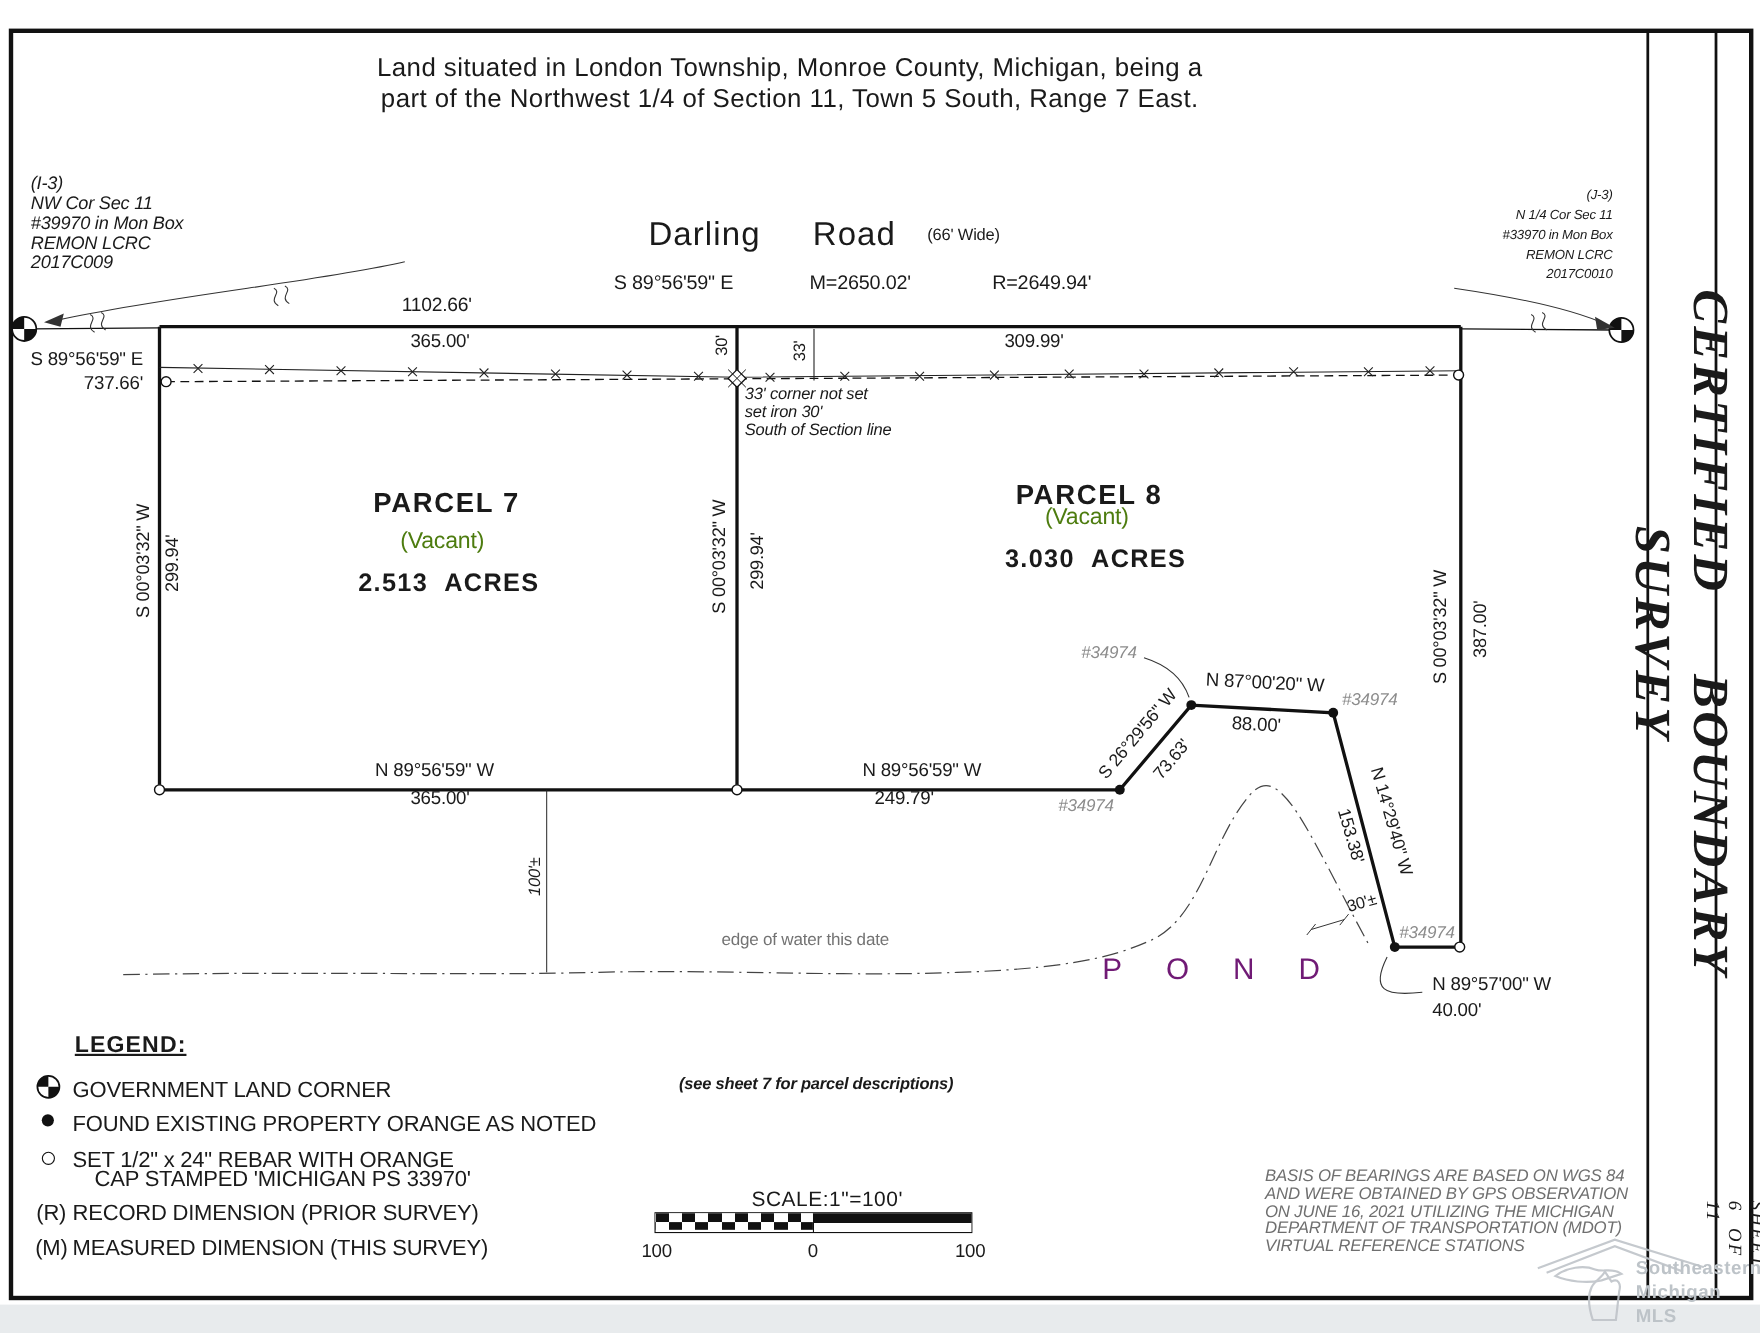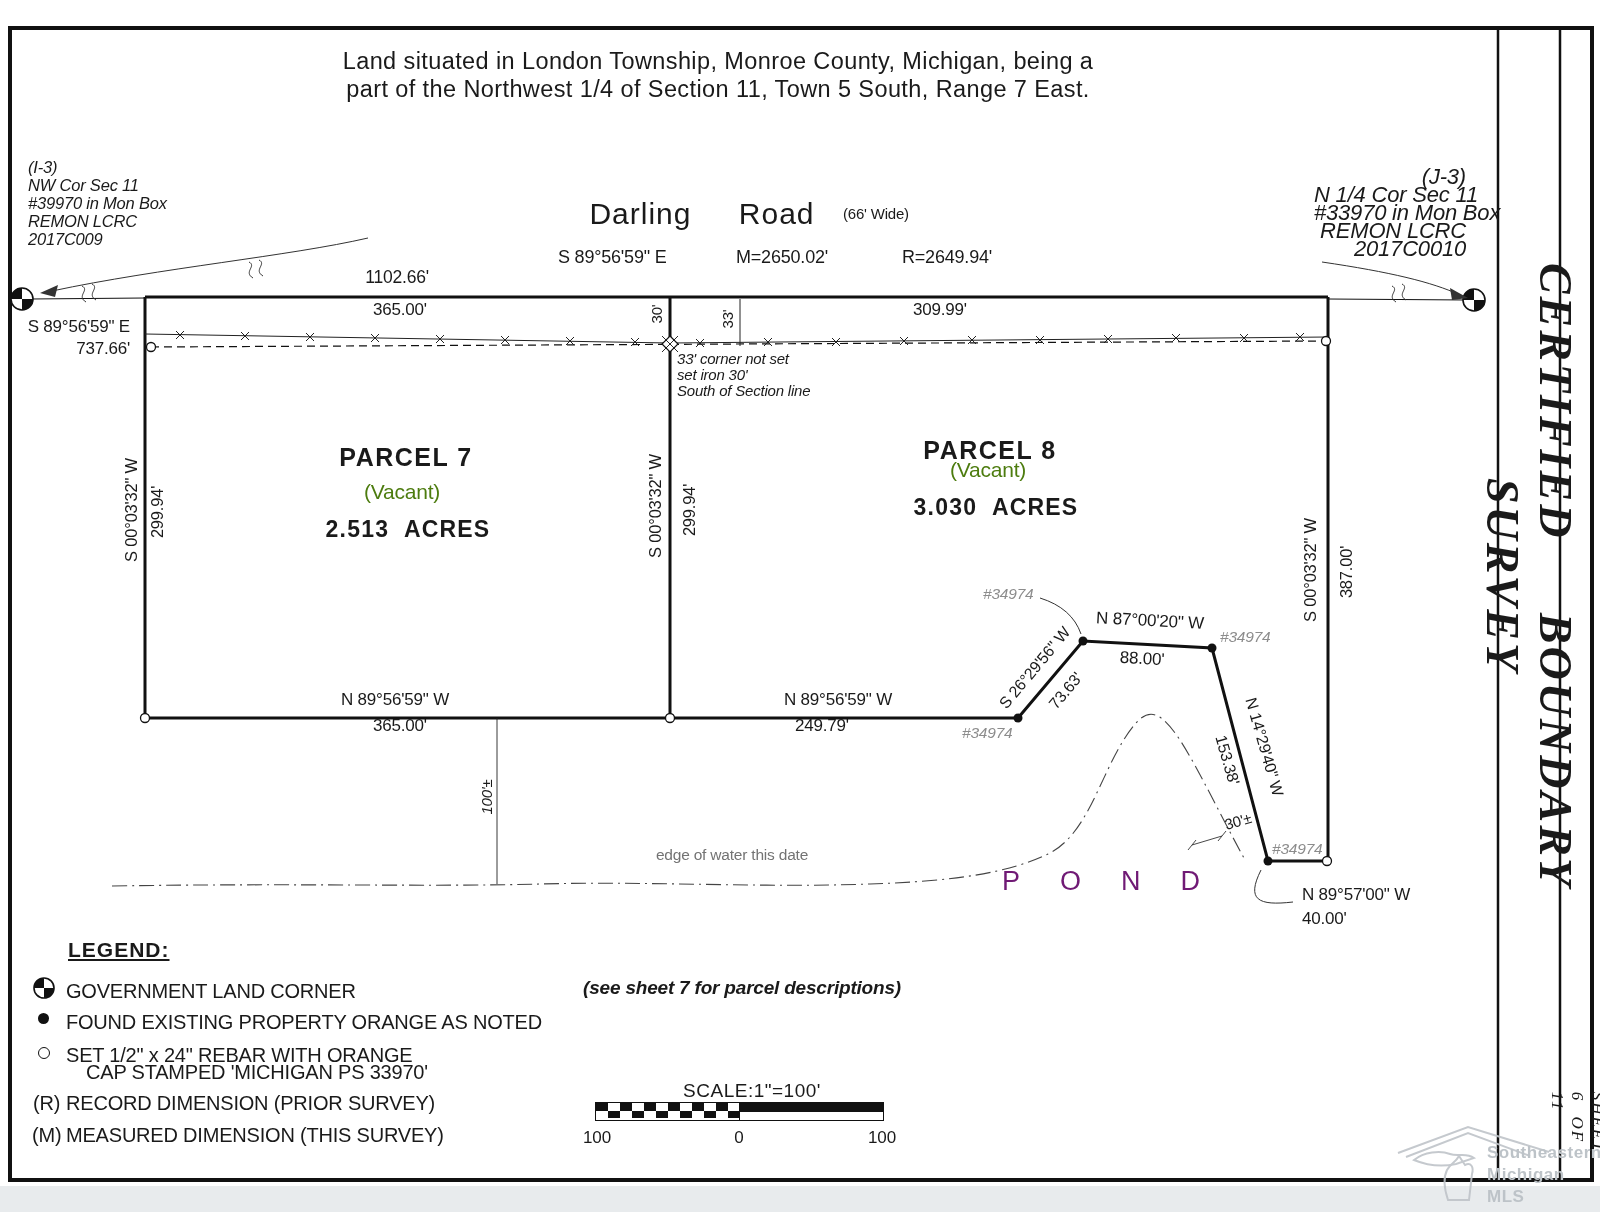--- a/index.html
+++ b/index.html
@@ -158,21 +158,21 @@
   <div class="lab it notelines" style="left:28px;top:158px;font-size:16.5px;">
     <div>(I-3)</div>
     <div>NW Cor Sec 11</div>
     <div>#39970 in Mon Box</div>
     <div>REMON LCRC</div>
     <div>2017C009</div>
   </div>
   <div class="lab" style="left:20px;top:317px;width:110px;text-align:right;font-size:17px;">S 89°56'59" E</div>
   <div class="lab" style="left:20px;top:339px;width:110px;text-align:right;font-size:17px;">737.66'</div>
 
-  <div class="lab it notelines" style="left:1314px;top:168px;width:152px;text-align:right;font-size:22px;">
+  <div class="lab it notelines" style="left:1314px;top:168px;width:152px;text-align:right;font-size:12px;">
     <div>(J-3)</div>
     <div>N 1/4 Cor Sec 11</div>
     <div>#33970 in Mon Box</div>
     <div>REMON LCRC</div>
     <div>2017C0010</div>
   </div>
 
   <div class="lab c" style="left:702px;top:197px;font-size:30px;word-spacing:38px;letter-spacing:1px;">Darling Road</div>
   <div class="lab" style="left:843px;top:205px;font-size:15px;">(66' Wide)</div>
   <div class="lab" style="left:558px;top:247px;font-size:18px;">S 89°56'59" E</div>
@@ -237,33 +237,40 @@
   <div style="position:absolute;left:38px;top:1013px;width:11px;height:11px;border-radius:50%;background:#111;z-index:5;"></div>
   <div class="lab legend-text" style="left:66px;top:1011px;">FOUND EXISTING PROPERTY ORANGE AS NOTED</div>
   <div style="position:absolute;left:38px;top:1047px;width:10px;height:10px;border-radius:50%;border:1.5px solid #111;background:#fff;z-index:5;"></div>
   <div class="lab legend-text" style="left:66px;top:1044px;">SET 1/2" x 24" REBAR WITH ORANGE</div>
   <div class="lab legend-text" style="left:86px;top:1061px;">CAP STAMPED 'MICHIGAN PS 33970'</div>
   <div class="lab legend-text" style="left:33px;top:1092px;">(R)</div>
   <div class="lab legend-text" style="left:66px;top:1092px;">RECORD DIMENSION (PRIOR SURVEY)</div>
   <div class="lab legend-text" style="left:32px;top:1124px;">(M)</div>
   <div class="lab legend-text" style="left:66px;top:1124px;">MEASURED DIMENSION (THIS SURVEY)</div>
 
-  <div class="lab c b it" style="left:742px;top:977px;font-size:19px;">(see sheet 7 for parcel descriptions)</div>
+  <div class="lab c b it" style="left:742px;top:977px;font-size:15px;">(see sheet 7 for parcel descriptions)</div>
   <div class="lab c" style="left:752px;top:1080px;font-size:19px;letter-spacing:0.5px;">SCALE:1"=100'</div>
   <div class="scalebar">
     <div class="sb-left">
         <div class="r1"></div>
         <div class="r2"></div>
       </div>
     <div class="sb-right"></div>
   </div>
   <div class="lab c" style="left:597px;top:1128px;font-size:17px;">100</div>
   <div class="lab c" style="left:739px;top:1128px;font-size:17px;">0</div>
   <div class="lab c" style="left:882px;top:1128px;font-size:17px;">100</div>
 
+  <div class="lab it basis" style="left:1150px;top:1062px;font-size:15.3px;color:#6f6f6f;">
+    <div>BASIS OF BEARINGS ARE BASED ON WGS 84</div>
+    <div>AND WERE OBTAINED BY GPS OBSERVATION</div>
+    <div>ON JUNE 16, 2021 UTILIZING THE MICHIGAN</div>
+    <div>DEPARTMENT OF TRANSPORTATION (MDOT)</div>
+    <div>VIRTUAL REFERENCE STATIONS</div>
+  </div>
 
   <div class="lab wm" style="left:1487px;top:1143px;">Southeastern</div>
   <div class="lab wm" style="left:1487px;top:1165px;">Michigan</div>
   <div class="lab wm" style="left:1487px;top:1187px;">MLS</div>
 
   <div class="sidebar-title">CERTIFIED BOUNDARY SURVEY</div>
   <div class="sheet-label">SHEET 6 OF 11</div>
 
   <div class="bottom-strip"></div>
 </div>

